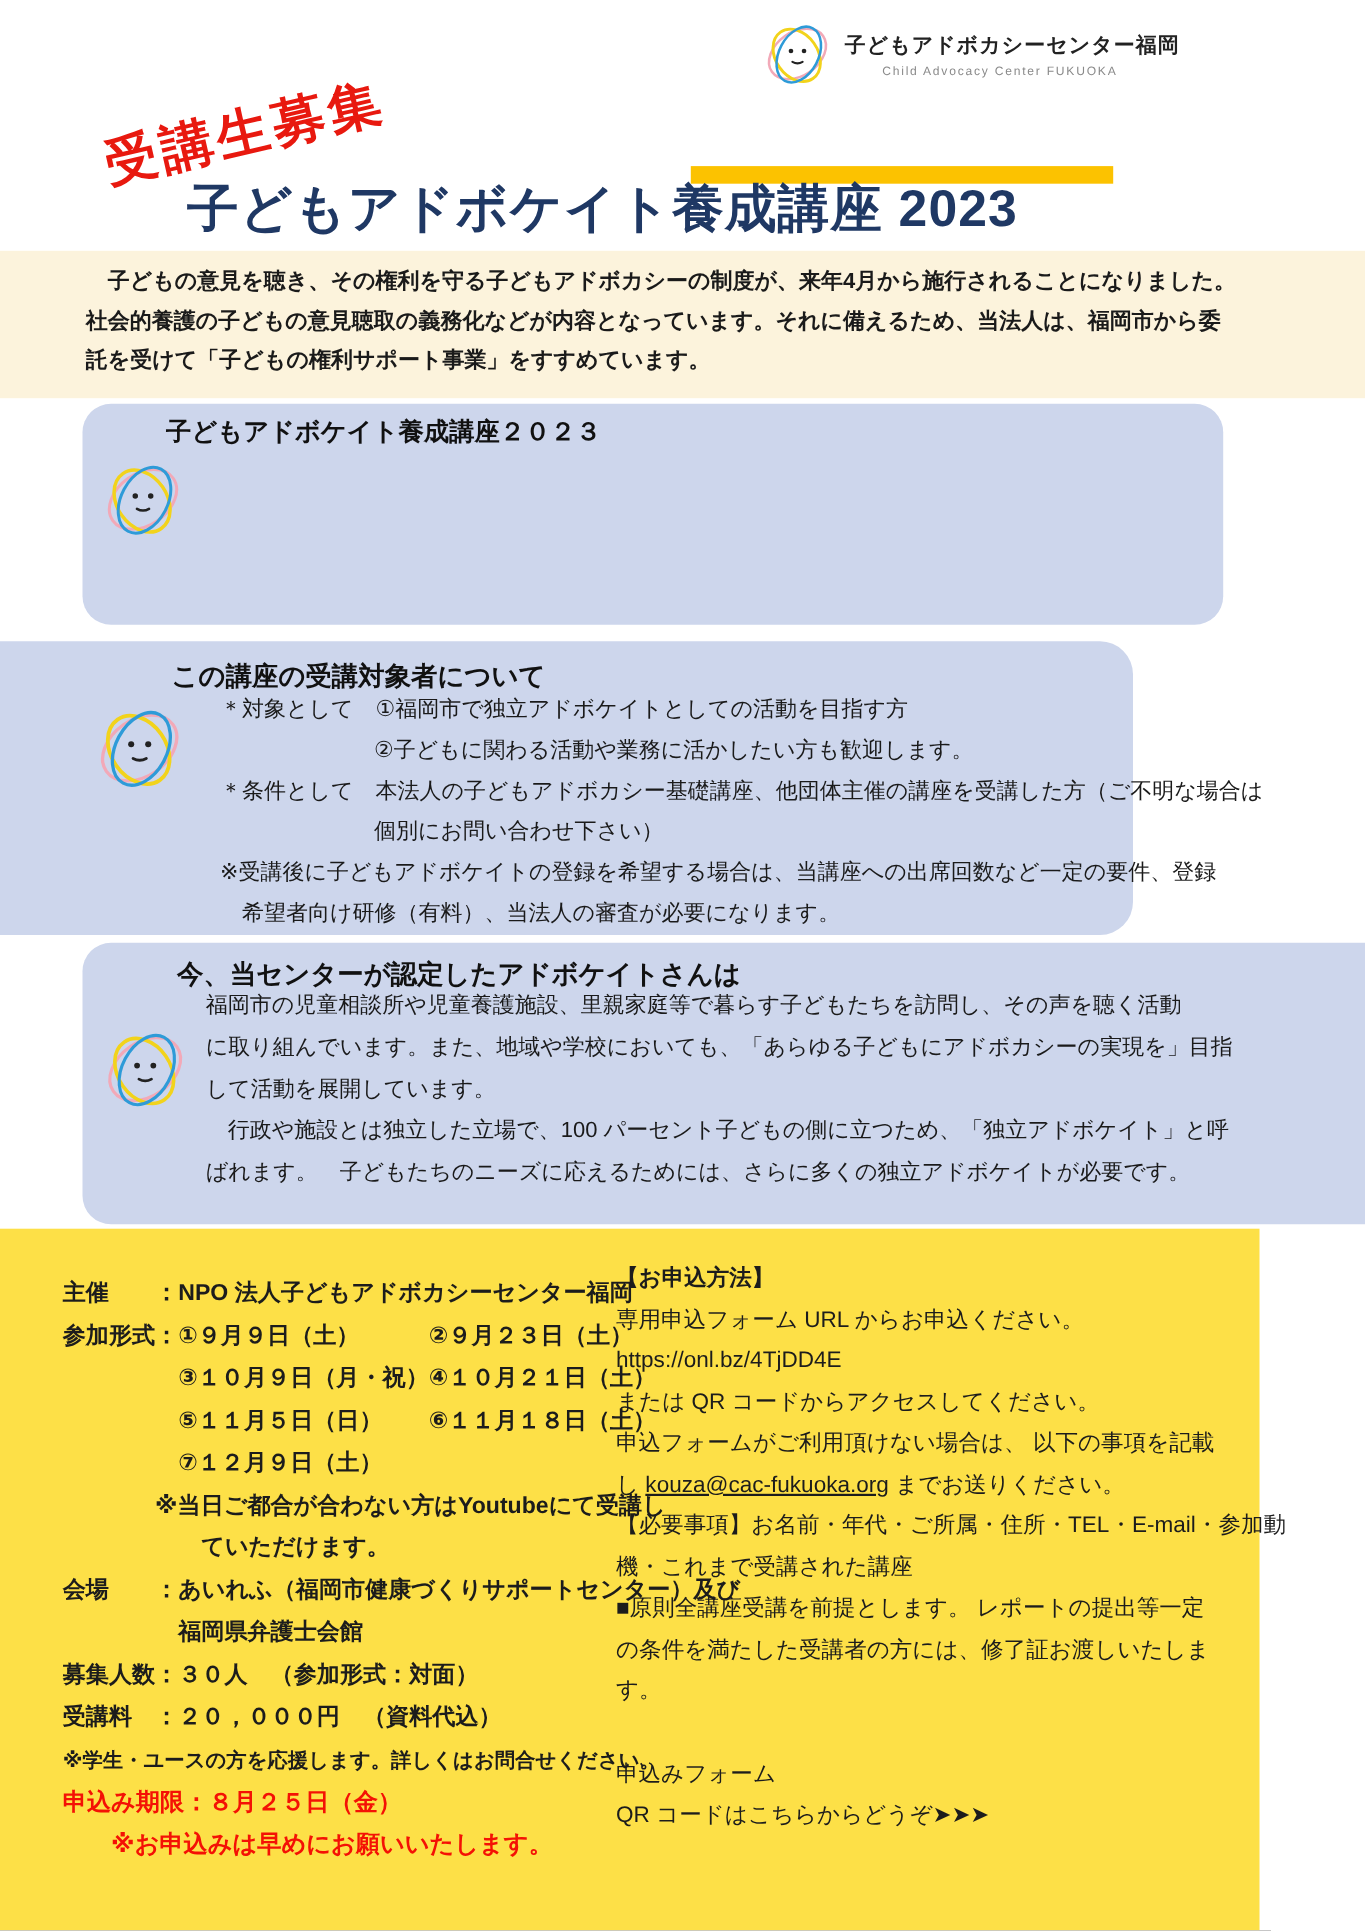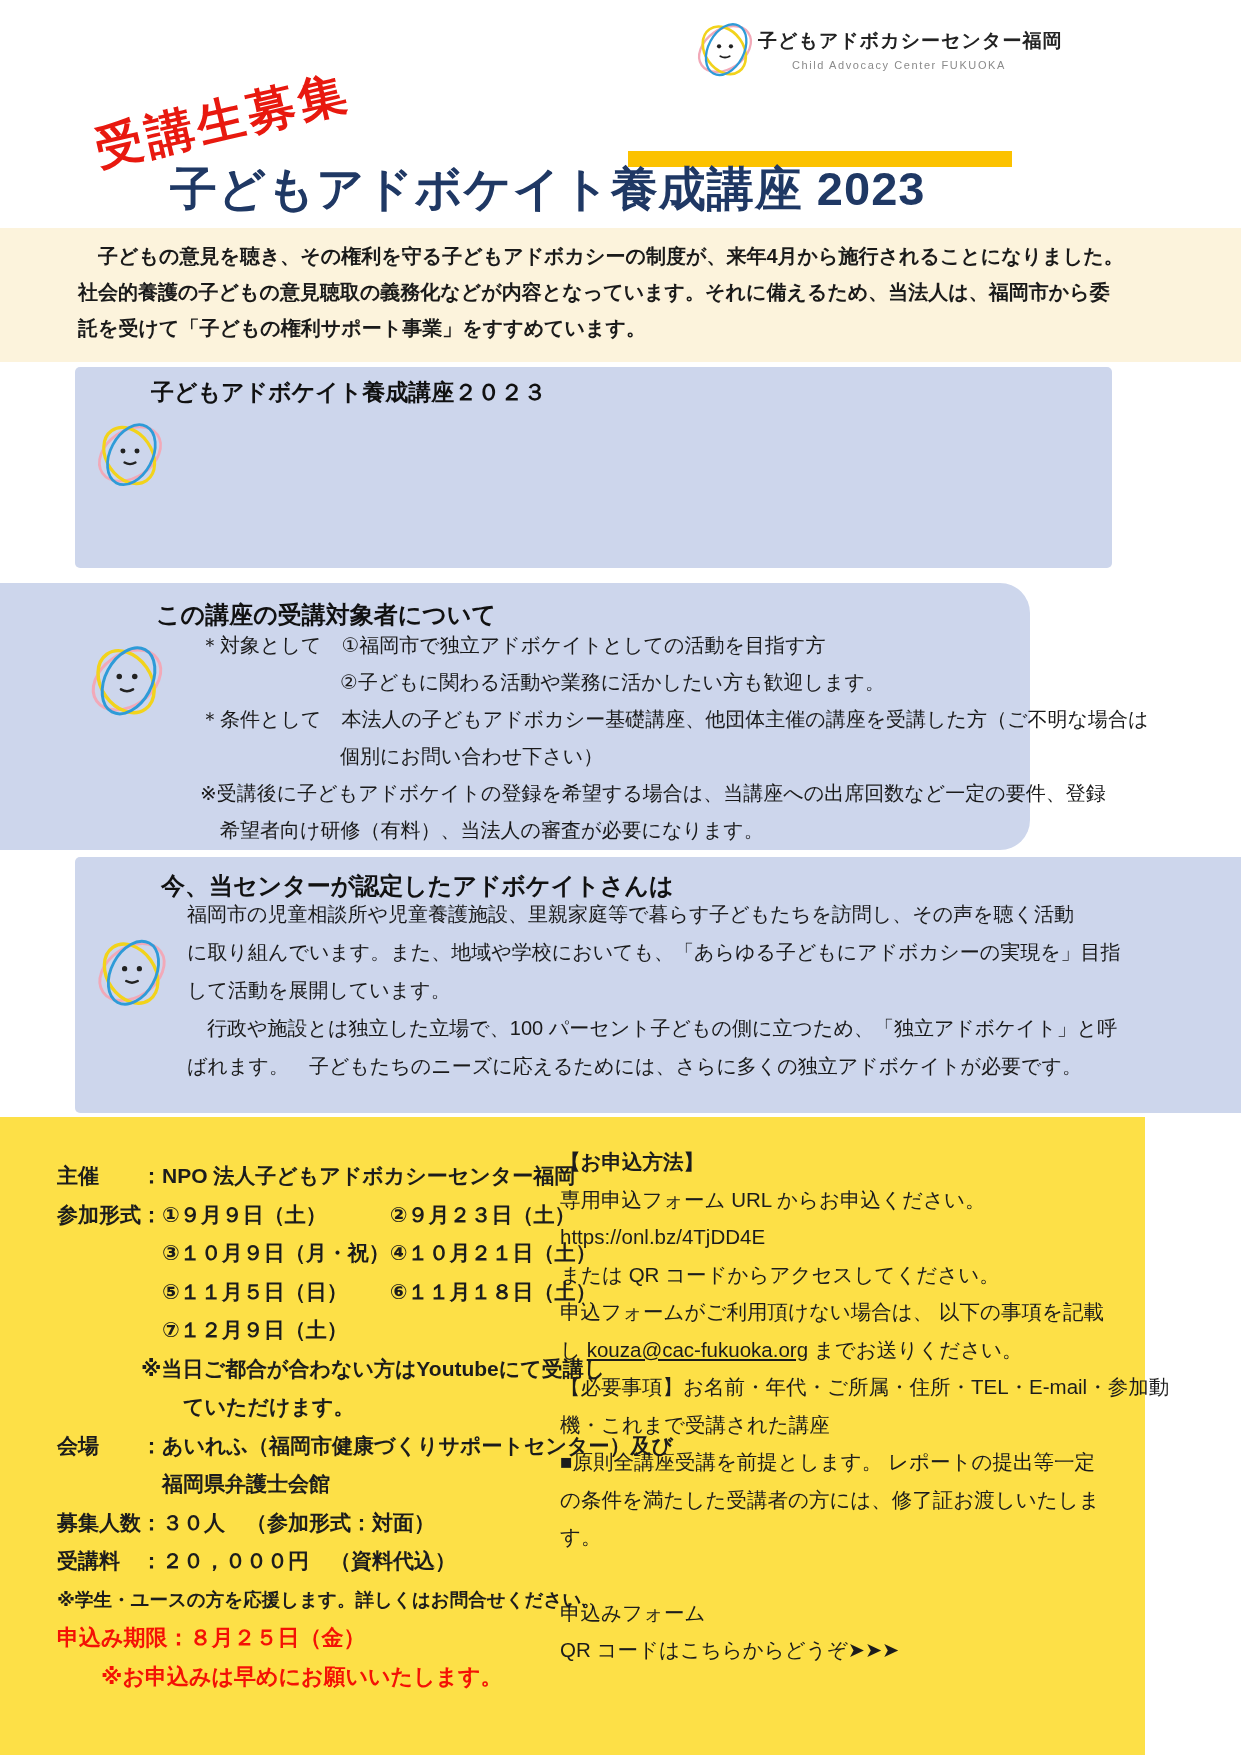--- a/index.html
+++ b/index.html
@@ -4,35 +4,35 @@
 <style>
   html,body{margin:0;padding:0;background:#9a9a9a;}
   .page{position:relative;width:1241px;height:1755px;margin:0 auto;background:#ffffff;
         font-family:"Liberation Sans","DejaVu Sans",sans-serif;color:#141414;overflow:hidden;}
 
   
   .banner{position:absolute;left:96px;top:118px;transform:rotate(-13deg);transform-origin:left center;
           font-size:48px;font-weight:bold;color:#e8190f;letter-spacing:4px;white-space:nowrap;}
   .logo{position:absolute;left:692px;top:16px;display:flex;align-items:flex-start;}
   .logo .mark{width:66px;height:66px;flex:0 0 auto;}
-  .logo-text{padding-top:12px;}
+  .logo-text{margin-left:10px;padding-top:12px;}
   .org-name{font-size:19px;font-weight:bold;letter-spacing:1px;color:#222;white-space:nowrap;}
   .org-name-en{font-size:11px;letter-spacing:1.6px;color:#8a8a8a;margin-top:5px;margin-left:34px;white-space:nowrap;}
   .course-count{position:absolute;left:650px;top:94px;font-size:37px;font-weight:bold;color:#1f3864;letter-spacing:4px;white-space:nowrap;}
   .yellow-bar{position:absolute;left:628px;top:151px;width:384px;height:16px;background:#fcc200;}
   .main-title{position:absolute;left:170px;top:158px;margin:0;font-size:47px;font-weight:bold;color:#1f3864;
               letter-spacing:1px;white-space:nowrap;}
 
   
   .intro{position:absolute;left:0;top:228px;width:1241px;height:134px;background:#fcf3dc;}
   .intro-text{position:absolute;left:78px;top:10px;width:1110px;font-size:20px;line-height:36px;font-weight:bold;
               color:#1a1a1a;white-space:nowrap;}
 
   
-  .box{position:absolute;background:#cdd6ec;border-radius:5px;}
+  .box{position:absolute;background:#cdd6ec;border-radius:26px;}
   .box1{left:75px;top:367px;width:1037px;height:201px;}
   .box2{left:0px;top:583px;width:1030px;height:267px;border-radius:0 30px 30px 0;}
   .box3{left:75px;top:857px;width:1205px;height:256px;}
   .box-heading{position:absolute;font-weight:bold;font-size:23px;color:#111;white-space:nowrap;}
   .box1 .box-heading{left:76px;top:10px;}
   .box2 .box-heading{left:156px;top:16px;font-size:24px;}
   .box3 .box-heading{left:86px;top:13px;font-size:24px;}
   .face{position:absolute;display:block;}
   .box1 .face{left:16px;top:48px;width:78px;height:78px;}
   .box2 .face{left:84px;top:54px;width:86px;height:86px;}

